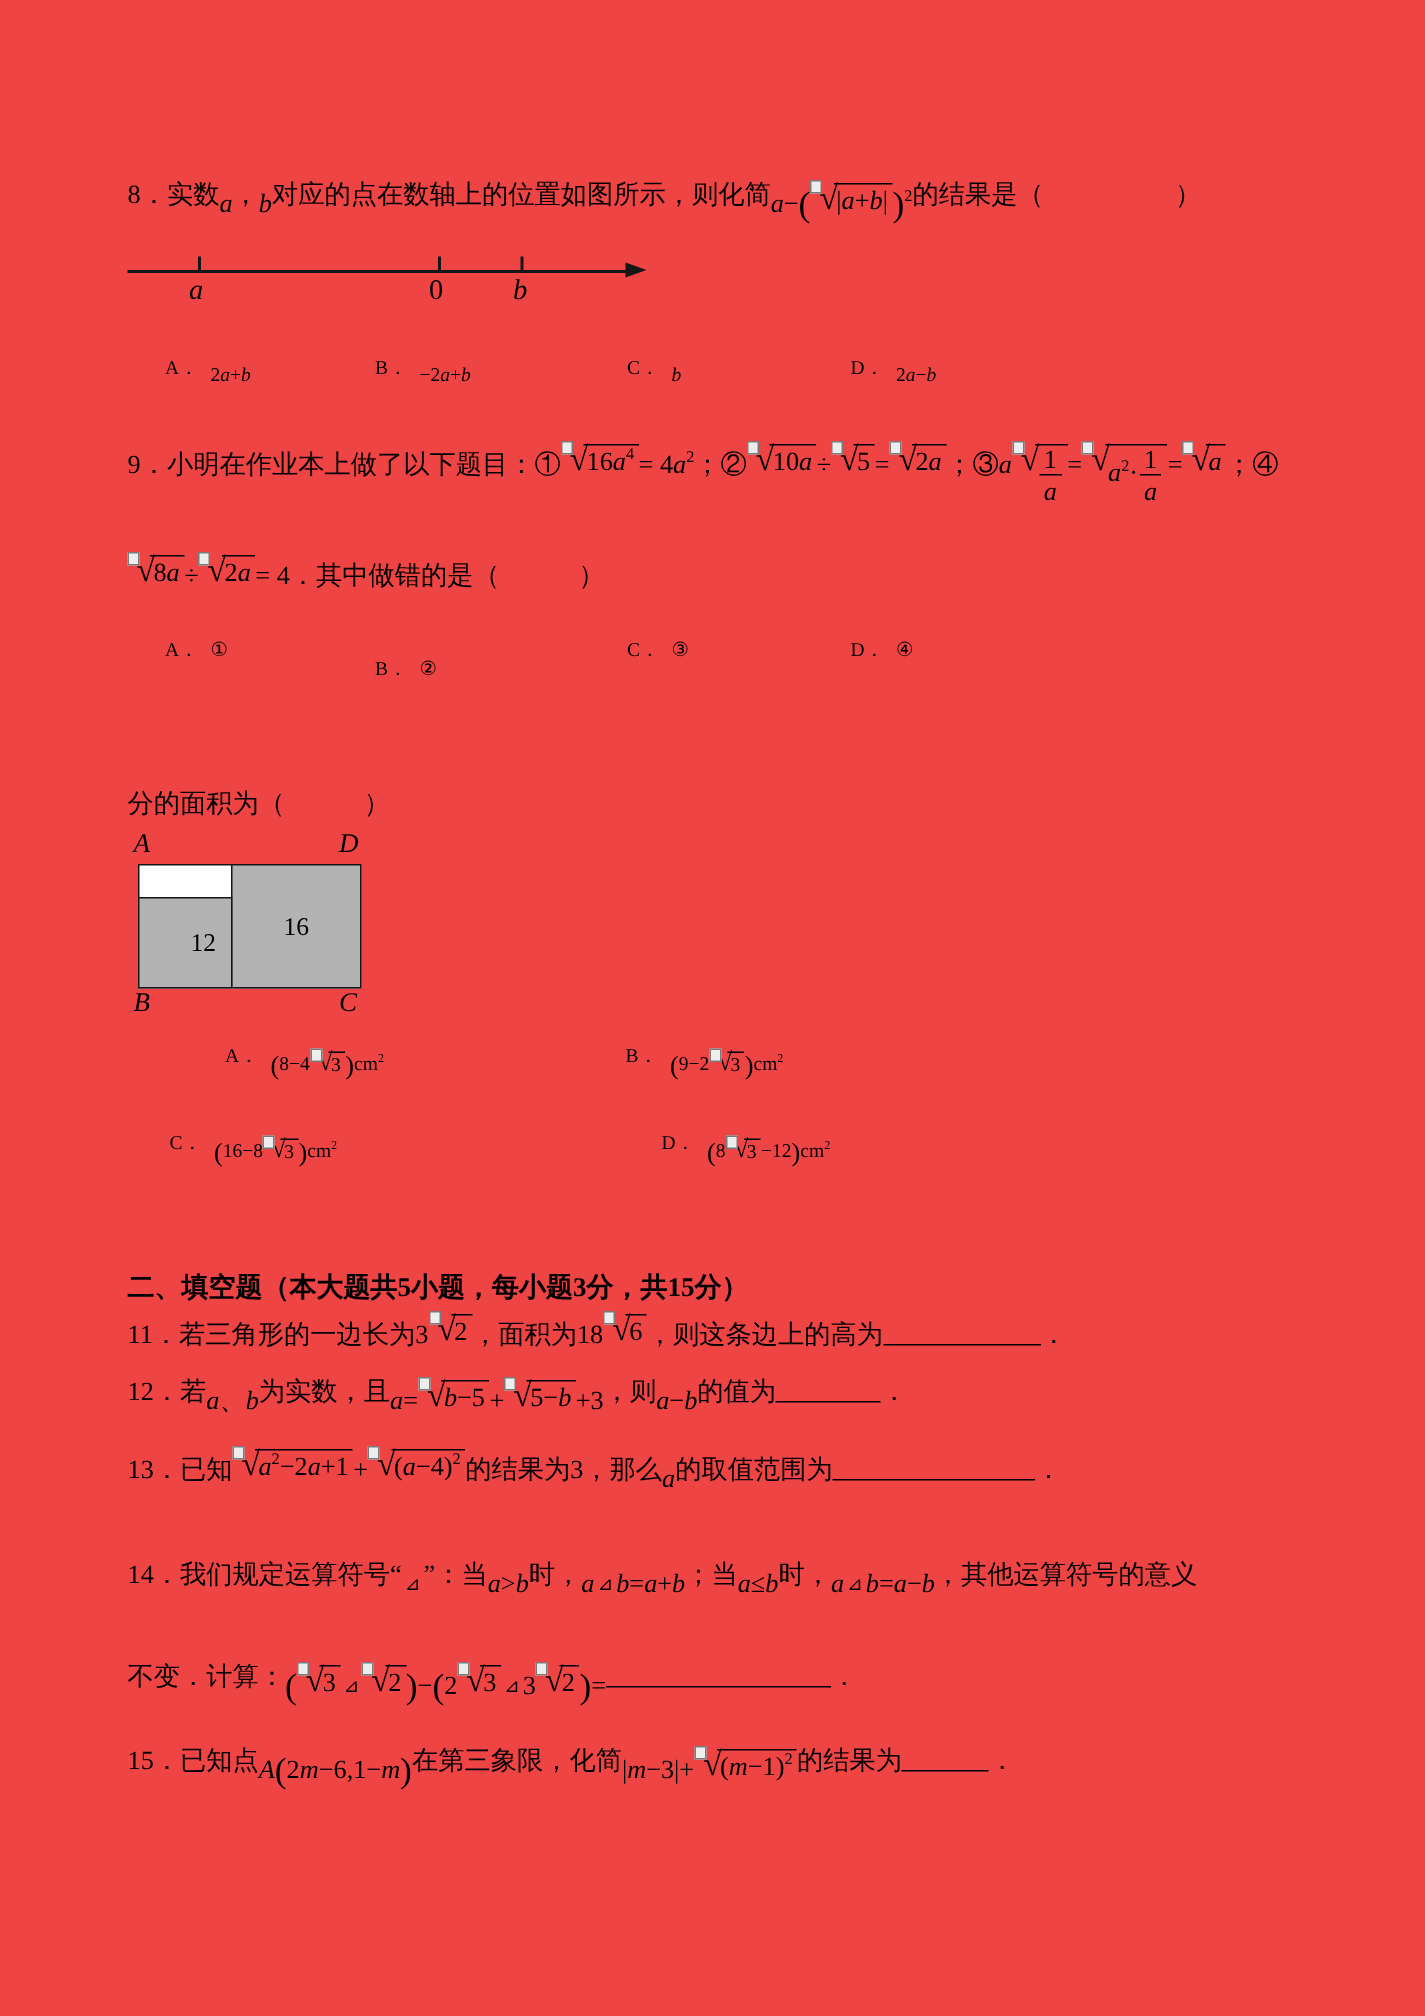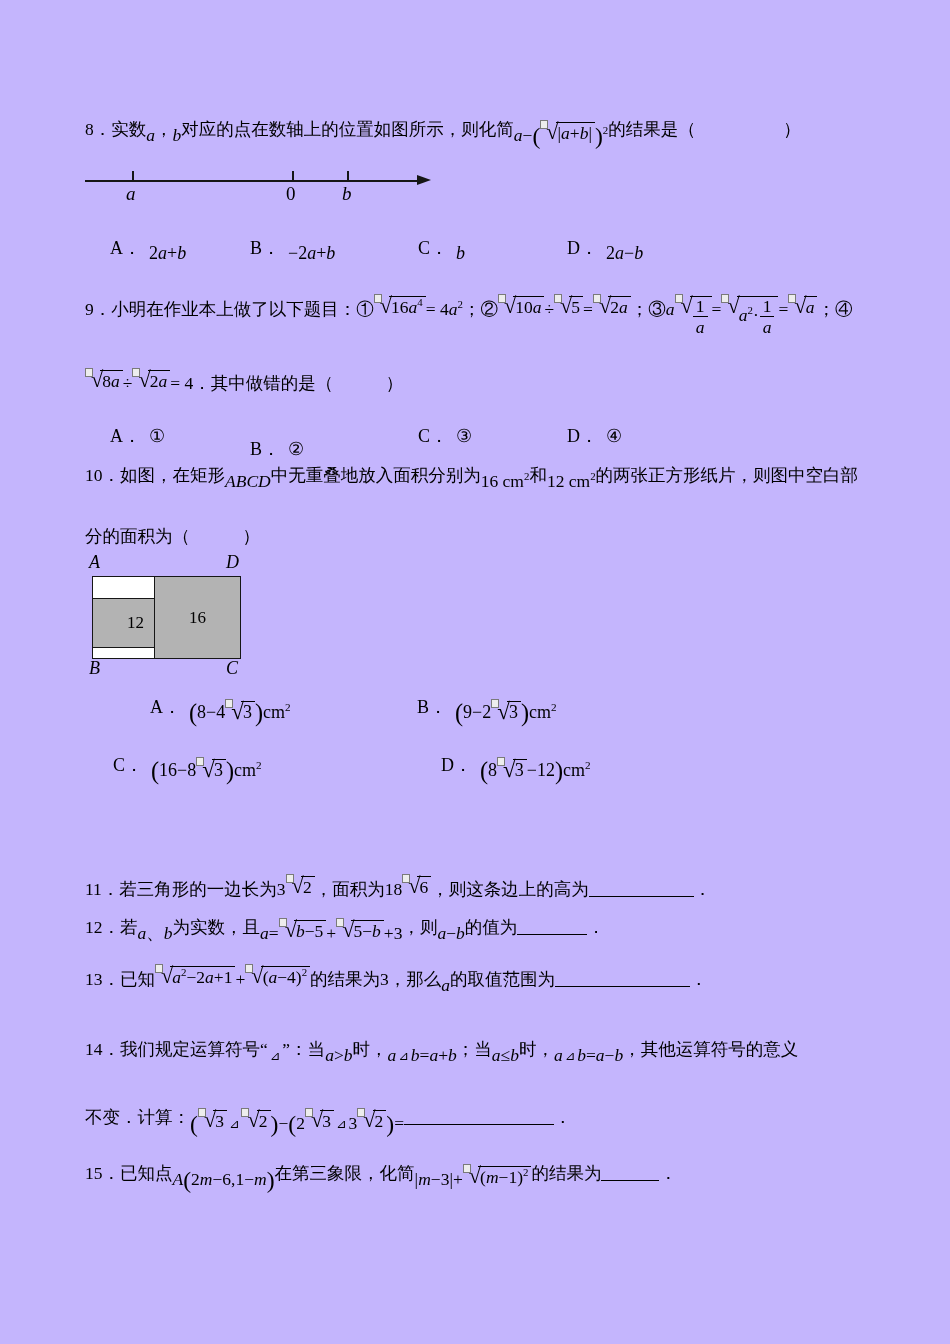--- a/index.html
+++ b/index.html
@@ -1,37 +1,37 @@
 <!DOCTYPE html>
 <html><head>
 <meta charset="utf-8">
 <style>
   html,body{margin:0;padding:0;background:#ffffff;}
-  .page{position:relative;width:950px;height:1344px;background:#c4b5fd;overflow:hidden;
+  .page{position:relative;width:950px;height:1344px;background:#ef4444;overflow:hidden;
         font-family:"Liberation Serif","DejaVu Serif",serif;color:#000;}
   .line{position:absolute;font-size:17.5px;white-space:nowrap;line-height:1.55;}
   .rm{font-style:normal;}
   .v{font-style:italic;font-family:"Liberation Serif","DejaVu Serif",serif;}
   sup{font-size:0.62em;line-height:0;}
   .big{font-size:1.35em;line-height:1;vertical-align:-3px;}
   .tri{font-size:0.72em;font-family:"DejaVu Sans",sans-serif;vertical-align:1px;padding:0 2px;}
   .lo{display:inline-block;transform:translateY(6px);}
   .bl{display:inline-block;border-bottom:1.2px solid #000;height:1.05em;vertical-align:-2px;}
   
   .sq{white-space:nowrap;}
   .sq-box{display:inline-block;width:6px;height:7px;border:1px solid #7a7a7a;background:#ededed;
           vertical-align:top;transform:translateY(-2px);margin-right:-2px;position:relative;z-index:2;}
   .sq-sign{display:inline-block;font-size:1.28em;line-height:1;vertical-align:top;margin-right:-3px;transform:translateY(-1px);}
   .sq-rad{display:inline-block;border-top:1.4px solid #000;line-height:1.2;vertical-align:top;padding:0 3px 0 2px;}
   
   .fr{display:inline-block;text-align:center;vertical-align:middle;line-height:1.05;padding:0 1px;}
   .fr-n{display:block;border-bottom:1.2px solid #000;padding:0 3px 1px;}
   .fr-d{display:block;padding-top:1px;}
   
-  .opt{position:absolute;font-size:18px;white-space:nowrap;}
+  .opt{position:absolute;font-size:13px;white-space:nowrap;}
   .opt-label{margin-right:8px;}
   .opt-math{display:inline-block;transform:translateY(5px);}
   
   .nl{position:absolute;}
   .nl-axis{position:absolute;left:0;top:20px;width:334px;height:1.6px;background:#161616;}
   .nl-arrow{position:absolute;left:332px;top:15px;width:0;height:0;
             border-left:14px solid #161616;border-top:5.5px solid transparent;border-bottom:5.5px solid transparent;}
   .nl-tick{position:absolute;top:11px;width:1.6px;height:9.5px;background:#161616;}
   .nl-lab{position:absolute;top:23px;font-size:19px;}
   
@@ -82,50 +82,50 @@
   <div class="opt" style="left:250px;top:437px;">
     <span class="opt-label">B．</span><span><span class="rm">②</span></span>
   </div>
   <div class="opt" style="left:418px;top:424px;">
     <span class="opt-label">C．</span><span><span class="rm">③</span></span>
   </div>
   <div class="opt" style="left:567px;top:424px;">
     <span class="opt-label">D．</span><span><span class="rm">④</span></span>
   </div>
 
-  <div class="line" style="left:85px;top:462px;"><span class="rm">10．如图，在矩形</span><span class="lo"><span class="v">ABCD</span></span><span class="rm">中无重叠地放入面积分别为</span><span class="lo"><span class="rm">16 cm</span><sup>2</sup></span><span class="rm">和</span><span class="lo"><span class="rm">12 cm</span><sup>2</sup></span><span class="rm">的两张正方形纸片，则图中空白部</span></div>
   <div class="line" style="left:85px;top:524px;font-family:Liberation Mono, monospace;"><span class="rm">分的面积为（　　　）</span></div>
 
   <div class="fig" style="left:85px;top:549px;width:180px;height:135px;">
     <div class="fig-lab" style="left:4px;top:3px;">A</div>
     <div class="fig-lab" style="left:141px;top:3px;">D</div>
     <div class="fig-lab" style="left:4px;top:109px;">B</div>
     <div class="fig-lab" style="left:141px;top:109px;">C</div>
     <div class="fig-rect" style="left:7px;top:27px;width:149px;height:83px;"></div>
     <div class="fig-sq" style="left: 69px; top: 27px; width: 87px; height: 83px; background: rgb(179, 179, 179);">
       <span>16</span>
     </div>
-    <div class="fig-sq" style="left: 7px; top: 49px; width: 63px; height: 50px; background: rgb(179, 179, 179); padding-left: 24px;">
+    <div class="fig-sq" style="left: 7px; top: 49px; width: 63px; height: 61px; background: rgb(179, 179, 179); padding-left: 24px;">
       <span>12</span>
     </div>
   </div>
 
   <div class="opt" style="left:113px;top:695px;margin-left:37px;">
     <span class="opt-label">A．</span><span class="opt-math"><span class="big">(</span><span class="rm">8−4</span><span class="sq"><span class="sq-box"></span><span class="sq-sign">√</span><span class="sq-rad"><span class="rm">3</span></span></span><span class="big">)</span><span class="rm">cm</span><sup>2</sup></span>
   </div>
   <div class="opt" style="left:417px;top:695px;">
     <span class="opt-label">B．</span><span class="opt-math"><span class="big">(</span><span class="rm">9−2</span><span class="sq"><span class="sq-box"></span><span class="sq-sign">√</span><span class="sq-rad"><span class="rm">3</span></span></span><span class="big">)</span><span class="rm">cm</span><sup>2</sup></span>
   </div>
   <div class="opt" style="left:113px;top:753px;">
     <span class="opt-label">C．</span><span class="opt-math"><span class="big">(</span><span class="rm">16−8</span><span class="sq"><span class="sq-box"></span><span class="sq-sign">√</span><span class="sq-rad"><span class="rm">3</span></span></span><span class="big">)</span><span class="rm">cm</span><sup>2</sup></span>
   </div>
   <div class="opt" style="left:417px;top:753px;margin-left:24px;">
     <span class="opt-label">D．</span><span class="opt-math"><span class="big">(</span><span class="rm">8</span><span class="sq"><span class="sq-box"></span><span class="sq-sign">√</span><span class="sq-rad"><span class="rm">3</span></span></span><span class="rm">−12</span><span class="big">)</span><span class="rm">cm</span><sup>2</sup></span>
   </div>
 
+  <div class="line hdr" style="left:85px;top:845px;">二、填空题（本大题共5小题，每小题3分，共15分）</div>
 
   <div class="line" style="left:85px;top:876px;"><span class="rm">11．若三角形的一边长为3</span><span class="sq"><span class="sq-box"></span><span class="sq-sign">√</span><span class="sq-rad"><span class="rm">2</span></span></span><span class="rm">，面积为18</span><span class="sq"><span class="sq-box"></span><span class="sq-sign">√</span><span class="sq-rad"><span class="rm">6</span></span></span><span class="rm">，则这条边上的高为</span><span class="bl" style="width: 105px;"></span><span class="rm">．</span></div>
   <div class="line" style="left:85px;top:914px;"><span class="rm">12．若</span><span class="lo"><span class="v">a</span><span class="rm">、</span><span class="v">b</span></span><span class="rm">为实数，且</span><span class="lo"><span class="v">a</span><span class="rm">=</span><span class="sq"><span class="sq-box"></span><span class="sq-sign">√</span><span class="sq-rad"><span class="v">b</span><span class="rm">−5</span></span></span><span class="rm">+</span><span class="sq"><span class="sq-box"></span><span class="sq-sign">√</span><span class="sq-rad"><span class="rm">5−</span><span class="v">b</span></span></span><span class="rm">+3</span></span><span class="rm">，则</span><span class="lo"><span class="v">a</span><span class="rm">−</span><span class="v">b</span></span><span class="rm">的值为</span><span class="bl" style="width: 70px;"></span><span class="rm">．</span></div>
   <div class="line" style="left:85px;top:966px;"><span class="rm">13．已知</span><span class="sq"><span class="sq-box"></span><span class="sq-sign">√</span><span class="sq-rad"><span class="v">a</span><sup>2</sup><span class="rm">−2</span><span class="v">a</span><span class="rm">+1</span></span></span><span class="rm">+</span><span class="sq"><span class="sq-box"></span><span class="sq-sign">√</span><span class="sq-rad"><span class="rm">(</span><span class="v">a</span><span class="rm">−4)</span><sup>2</sup></span></span><span class="rm">的结果为3，那么</span><span class="lo"><span class="v">a</span></span><span class="rm">的取值范围为</span><span class="bl" style="width: 135px;"></span><span class="rm">．</span></div>
   <div class="line" style="left:85px;top:1036px;"><span class="rm">14．我们规定运算符号“</span><span class="lo"><span class="tri">⊿</span></span><span class="rm">”：当</span><span class="lo"><span class="v">a</span><span class="rm">&gt;</span><span class="v">b</span></span><span class="rm">时，</span><span class="lo"><span class="v">a</span><span class="tri">⊿</span><span class="v">b</span><span class="rm">=</span><span class="v">a</span><span class="rm">+</span><span class="v">b</span></span><span class="rm">；当</span><span class="lo"><span class="v">a</span><span class="rm">≤</span><span class="v">b</span></span><span class="rm">时，</span><span class="lo"><span class="v">a</span><span class="tri">⊿</span><span class="v">b</span><span class="rm">=</span><span class="v">a</span><span class="rm">−</span><span class="v">b</span></span><span class="rm">，其他运算符号的意义</span></div>
   <div class="line" style="left:85px;top:1104px;"><span class="rm">不变．计算：</span><span class="lo"><span class="big">(</span><span class="sq"><span class="sq-box"></span><span class="sq-sign">√</span><span class="sq-rad"><span class="rm">3</span></span></span><span class="tri">⊿</span><span class="sq"><span class="sq-box"></span><span class="sq-sign">√</span><span class="sq-rad"><span class="rm">2</span></span></span><span class="big">)</span><span class="rm">−</span><span class="big">(</span><span class="rm">2</span><span class="sq"><span class="sq-box"></span><span class="sq-sign">√</span><span class="sq-rad"><span class="rm">3</span></span></span><span class="tri">⊿</span><span class="rm">3</span><span class="sq"><span class="sq-box"></span><span class="sq-sign">√</span><span class="sq-rad"><span class="rm">2</span></span></span><span class="big">)</span><span class="rm">=</span></span><span class="bl" style="width: 150px;"></span><span class="rm">．</span></div>
   <div class="line" style="left:85px;top:1160px;"><span class="rm">15．已知点</span><span class="lo"><span class="v">A</span><span class="big">(</span><span class="rm">2</span><span class="v">m</span><span class="rm">−6,1−</span><span class="v">m</span><span class="big">)</span></span><span class="rm">在第三象限，化简</span><span class="lo"><span class="rm">|</span><span class="v">m</span><span class="rm">−3|+</span><span class="sq"><span class="sq-box"></span><span class="sq-sign">√</span><span class="sq-rad"><span class="rm">(</span><span class="v">m</span><span class="rm">−1)</span><sup>2</sup></span></span></span><span class="rm">的结果为</span><span class="bl" style="width: 58px;"></span><span class="rm">．</span></div>
 
 </div>
 

